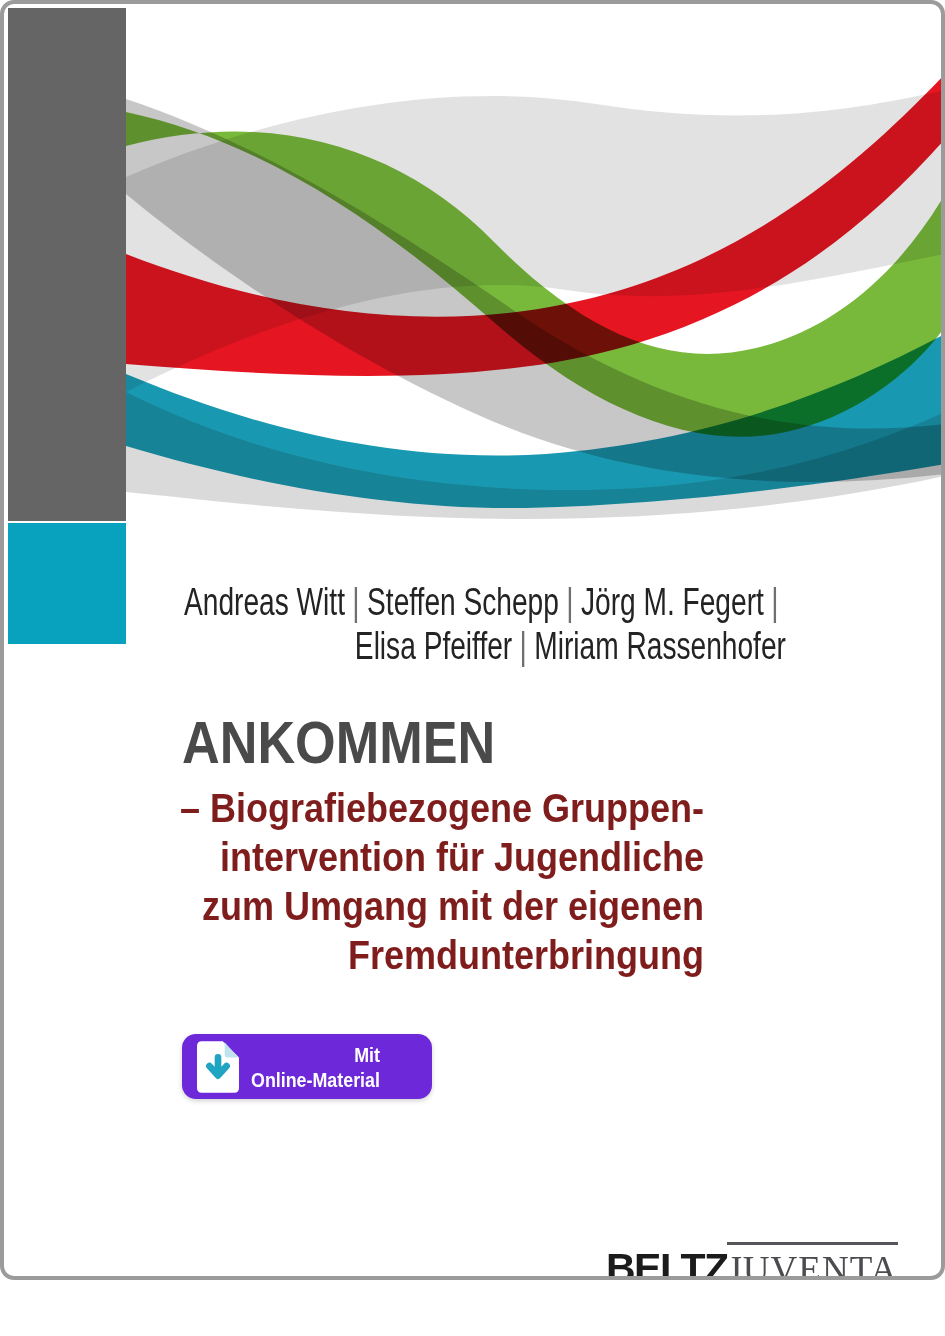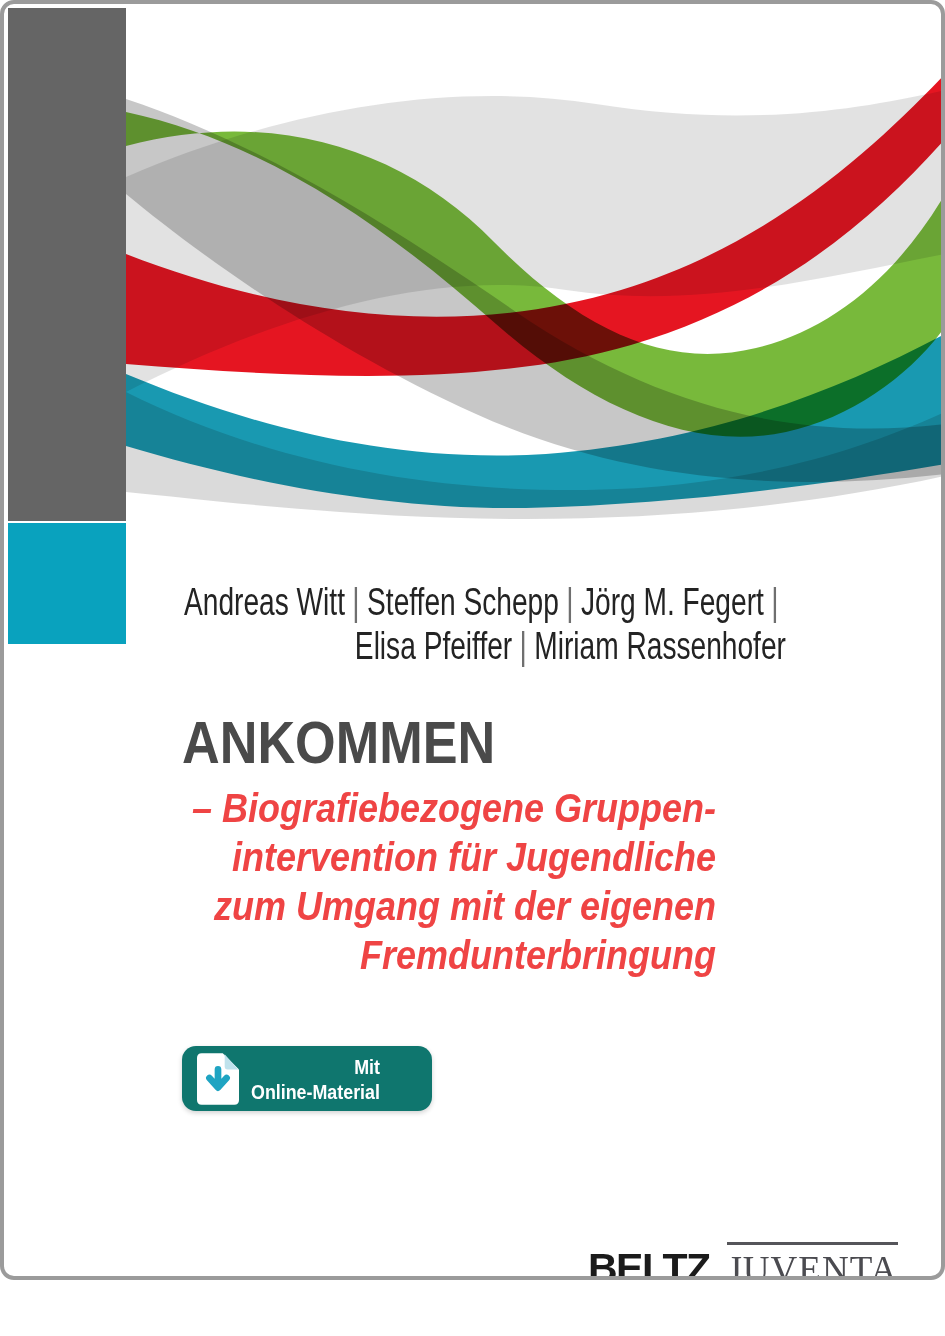--- a/index.html
+++ b/index.html
@@ -34,39 +34,39 @@
   }
   .authors .tline{transform:scaleX(0.74);transform-origin:left top;white-space:nowrap;}
   .authors .sep{color:#6f6f6f;padding:0 10px;font-weight:300;}
   .title{
     position:absolute;left:178px;top:704px;
     font-size:60px;font-weight:bold;color:#4a4a4a;
     transform:scaleX(0.87);transform-origin:left top;white-space:nowrap;
     letter-spacing:0;
   }
   .subtitle{
-    position:absolute;left:188px;top:780px;
-    font-size:40px;font-weight:bold;color:#ef4444;line-height:49px;font-style:italic;
+    position:absolute;left:176px;top:780px;
+    font-size:40px;font-weight:bold;color:#7f1d1d;line-height:49px;
   }
   .subtitle .tline{transform:scaleX(0.90);transform-origin:left top;white-space:nowrap;}
   .badge{
     position:absolute;left:178px;top:1030px;
     width:250px;height:65px;border-radius:14px;
     display:flex;align-items:center;
     box-shadow:0 2px 5px rgba(0,0,0,0.18);
   }
   .badge-icon{margin-left:15px;flex:0 0 auto;display:block;}
   .badge-text{
     color:#ffffff;font-weight:bold;font-size:21px;line-height:25px;
     margin-left:12px;transform:scaleX(0.85);transform-origin:left center;
     white-space:nowrap;
   }
   .logo{
     position:absolute;right:43px;top:1238px;
-    display:flex;align-items:baseline;gap:18px;
+    display:flex;align-items:baseline;gap:0;
   }
   .beltz{
     font-size:41px;font-weight:bold;letter-spacing:-1.5px;
   }
   .juventa{
     font-family:"Liberation Serif", serif;
     font-size:37px;letter-spacing:1px;font-weight:normal;
     border-top:3px solid #55555a;padding-top:3px;
   }
 </style>
@@ -99,21 +99,21 @@
 
   <div class="title" style="color: rgb(74, 74, 74);">ANKOMMEN</div>
 
   <div class="subtitle">
     <div class="tline">– Biografiebezogene Gruppen-</div>
     <div class="tline">intervention für Jugendliche</div>
     <div class="tline">zum Umgang mit der eigenen</div>
     <div class="tline">Fremdunterbringung</div>
   </div>
 
-  <div class="badge" style="background: #0f766e; margin-top: 12px;">
+  <div class="badge" style="background: #6d28d9;">
     <svg class="badge-icon" width="42" height="52" viewBox="0 0 44 54" aria-hidden="true">
       <path d="M5,0 H27 L44,17 V49 Q44,54 39,54 H5 Q0,54 0,49 V5 Q0,0 5,0 Z" fill="#ffffff"></path>
       <path d="M29,1 L29,14 Q29,17 32,17 L43,17 Z" fill="#bfe2ec"></path>
       <path d="M22,17 V33 M13,26 L22,36 L31,26" fill="none" stroke-width="7" stroke-linecap="round" stroke-linejoin="round" style="stroke: rgb(31, 164, 194);"></path>
     </svg>
     <div class="badge-text">
       <div>Mit</div>
       <div>Online-Material</div>
     </div>
   </div>

